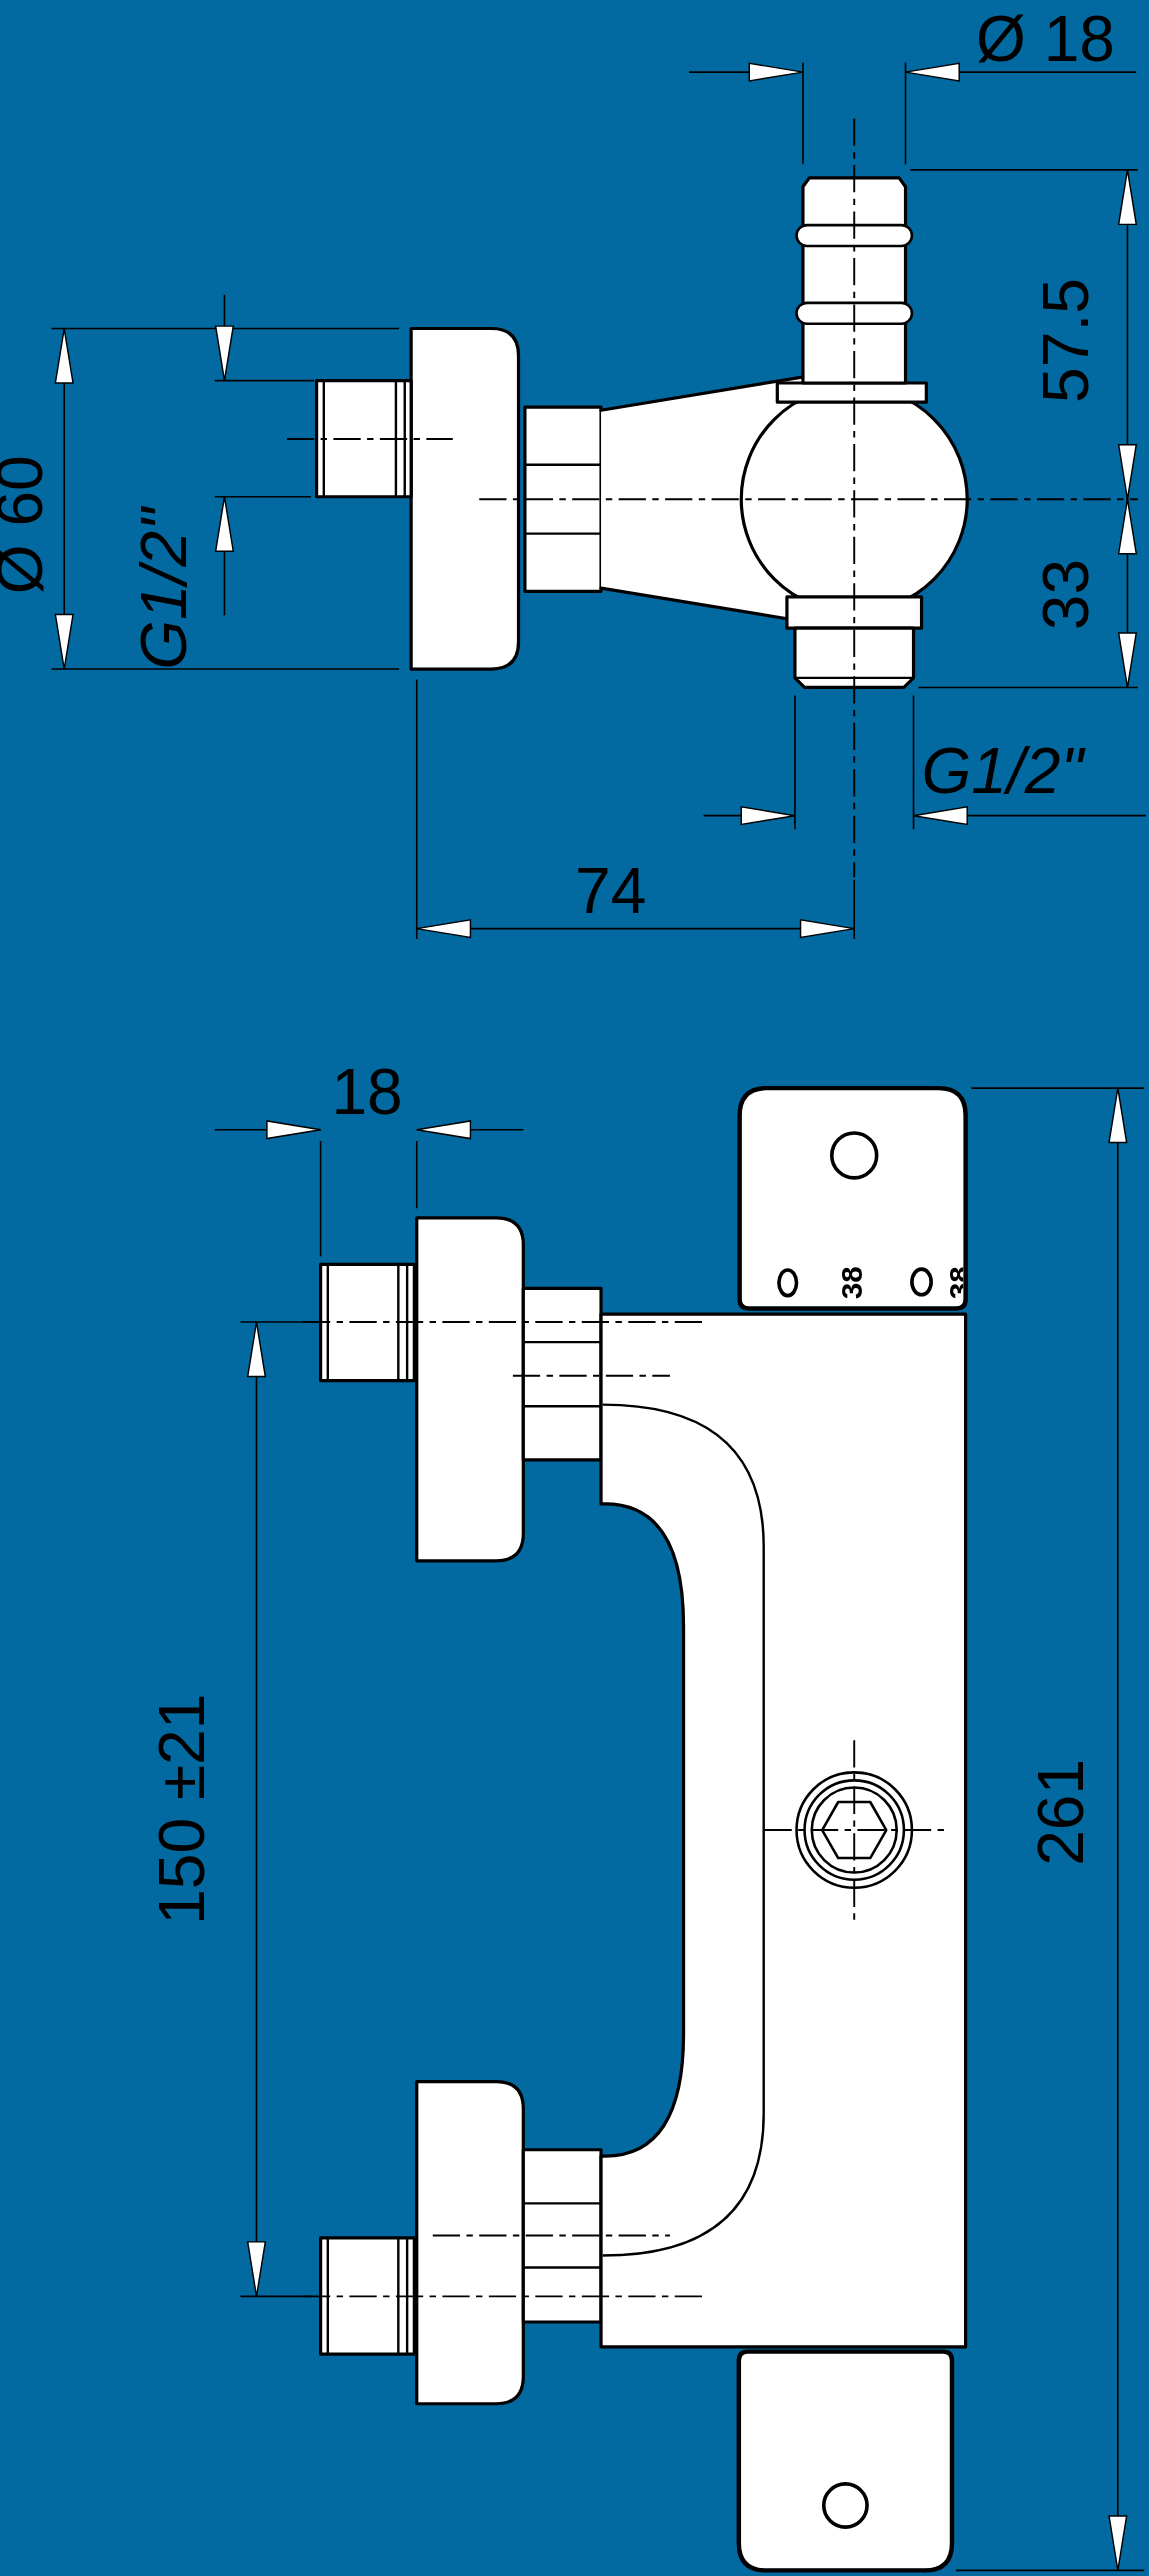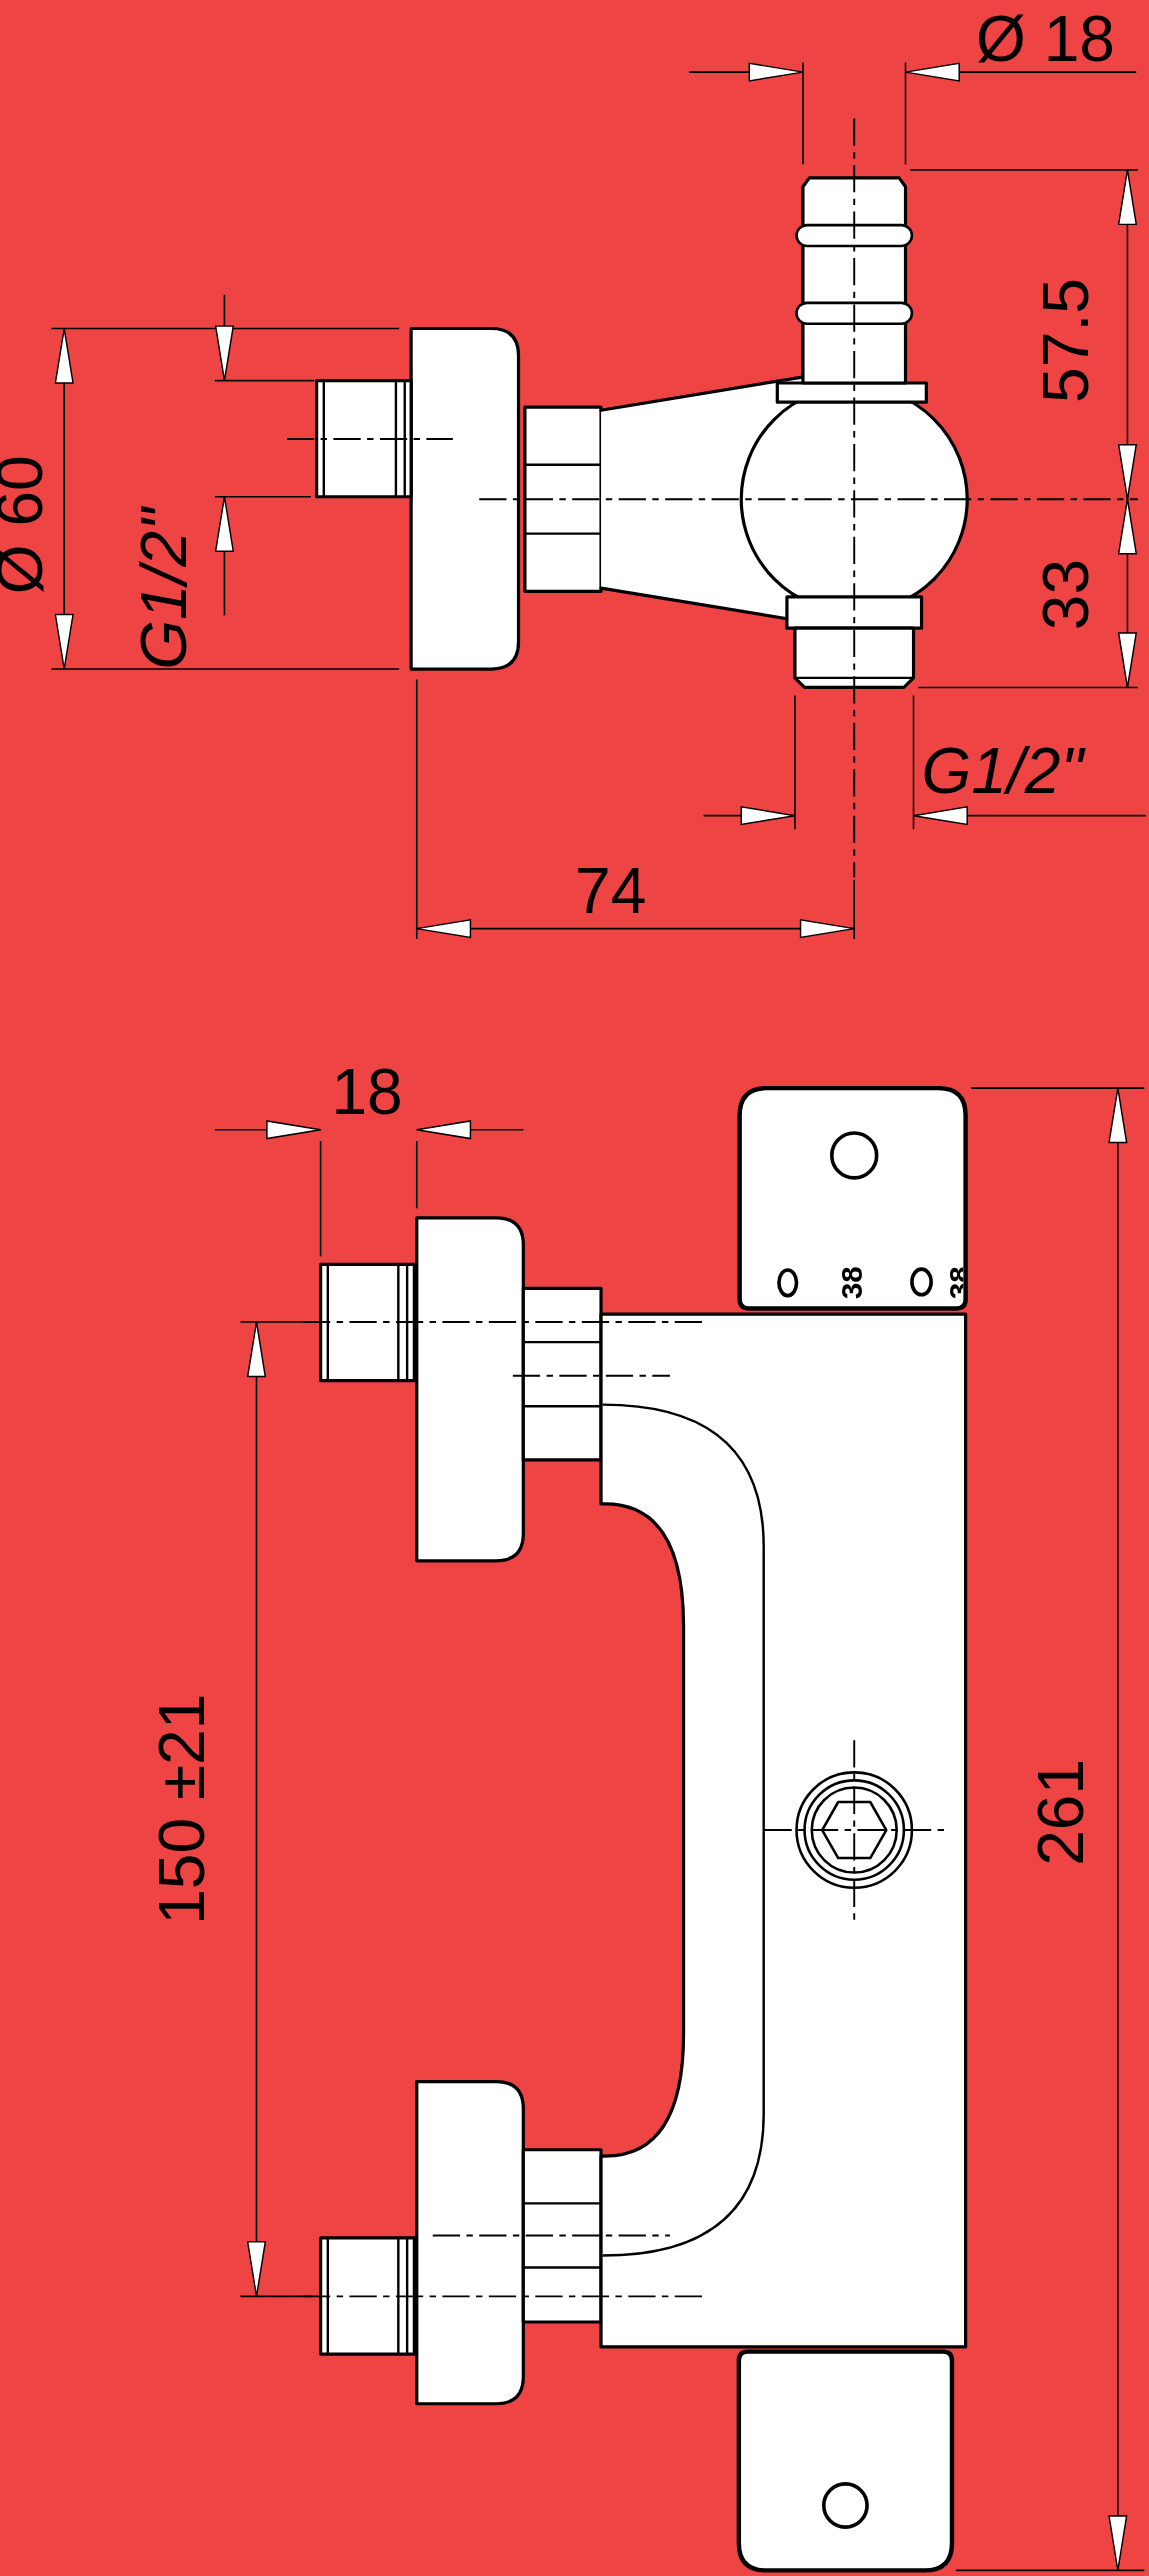--- a/index.html
+++ b/index.html
@@ -1,16 +1,16 @@
 <!DOCTYPE html>
 <html style="font-size:13px"><head>
 <meta charset="utf-8">
 <style>
   html,body{margin:0;padding:0;background:#fff;}
-  #stage{position:relative;width:1150px;height:2576px;background:#ef4444;overflow:hidden;}
+  #stage{position:relative;width:1150px;height:2576px;background:#0369a1;overflow:hidden;}
   svg{position:absolute;top:0;left:0;}
   .outline{fill:#ffffff;stroke:#000;stroke-width:4;stroke-linejoin:round;}
   .outline-thin{fill:#ffffff;stroke:#000;stroke-width:3.2;stroke-linejoin:round;}
   .edge{fill:none;stroke:#000;stroke-width:4;stroke-linecap:round;}
   .edge-thin{fill:none;stroke:#000;stroke-width:3;}
   .knob{fill:#ffffff;stroke:#000;stroke-width:5.5;stroke-linejoin:round;}
   .ring{fill:#ffffff;stroke:#000;stroke-width:4.5;}
   .dim{fill:none;stroke:#000;stroke-width:2;}
   .arrow{fill:#ffffff;stroke:#000;stroke-width:1.8;stroke-linejoin:miter;}
   .cl{fill:none;stroke:#000;stroke-width:2.4;stroke-dasharray:34 8 8 8;}

